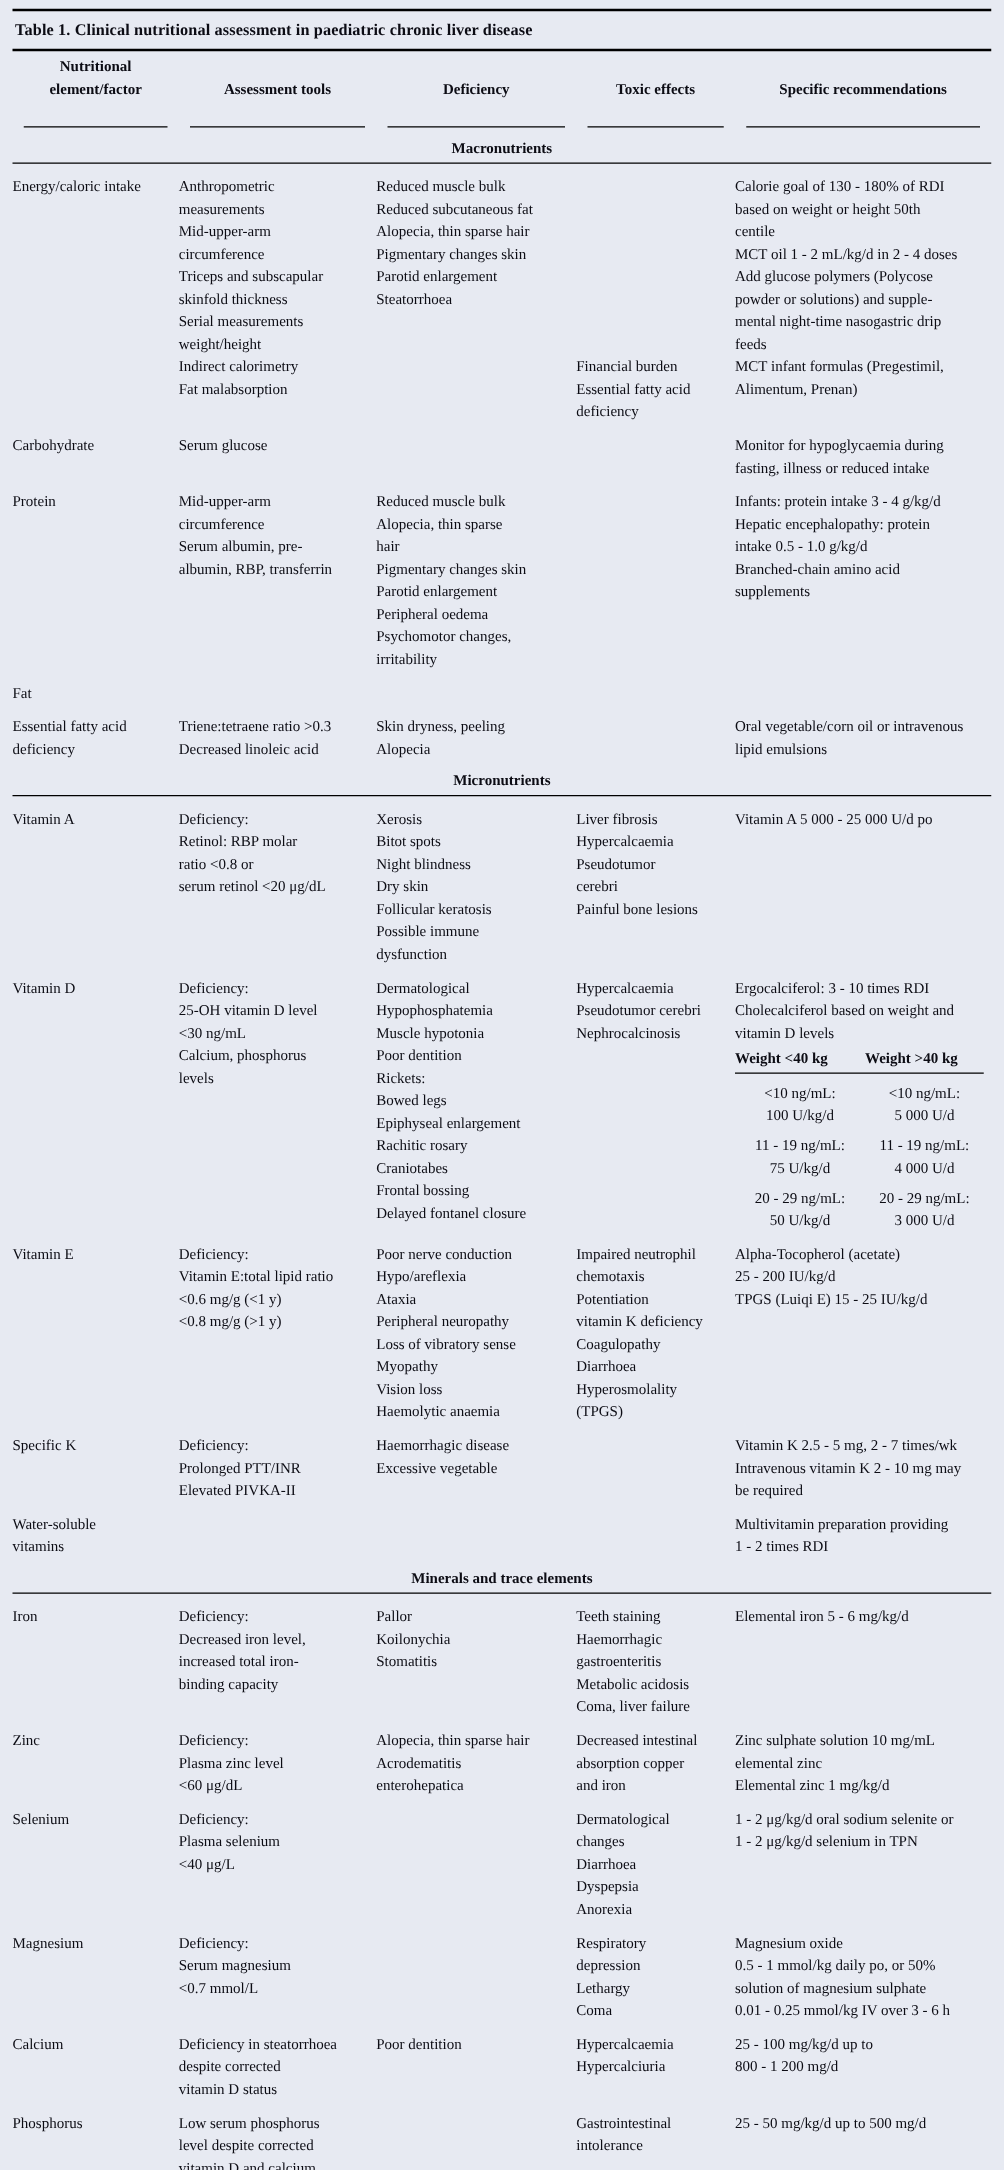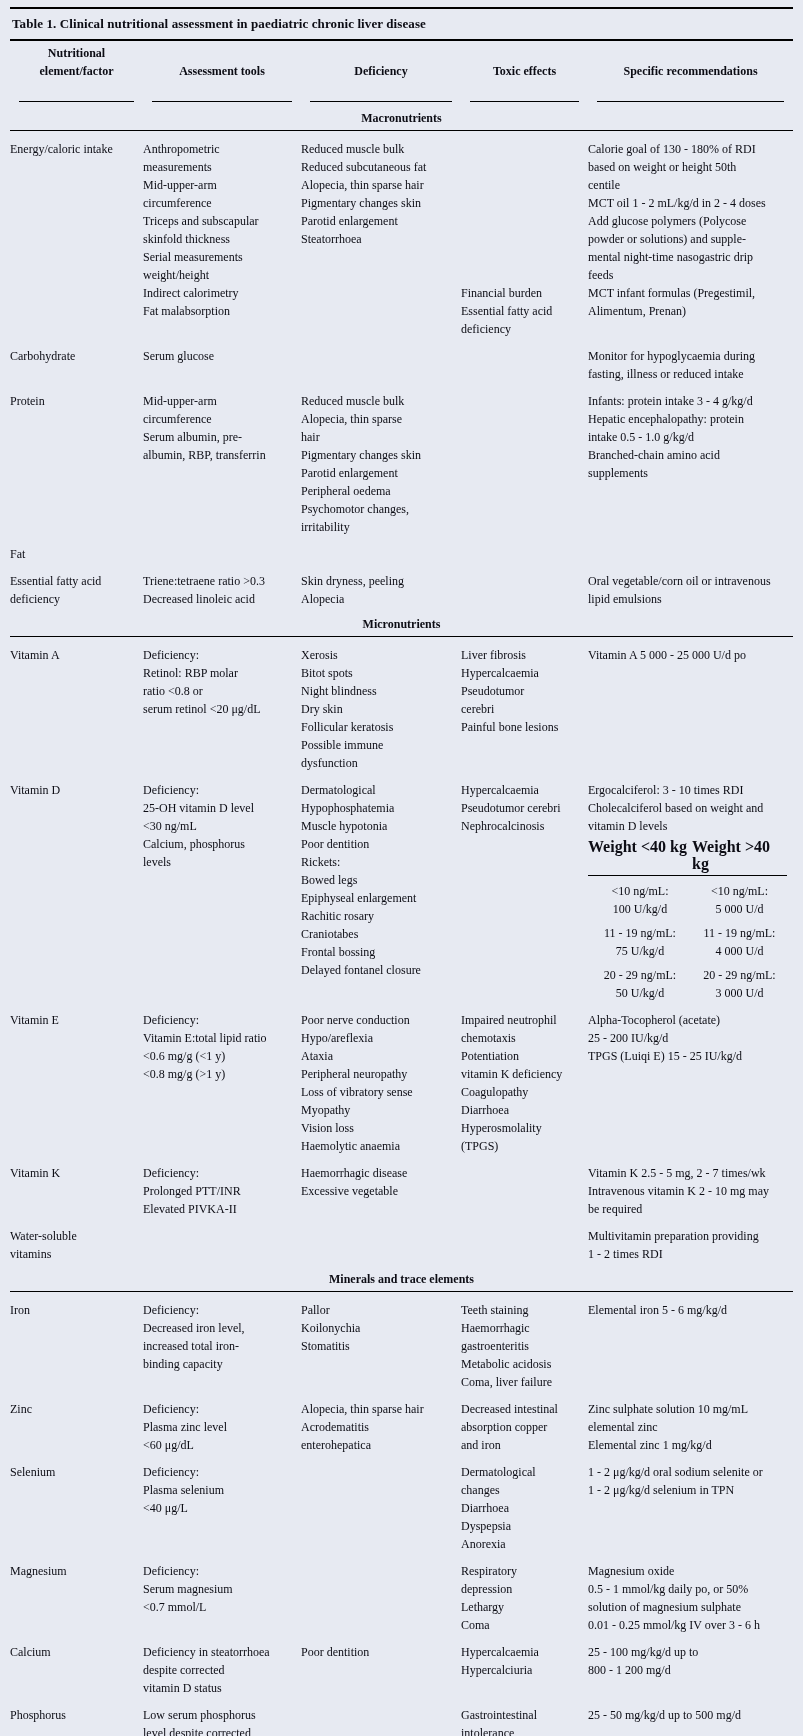--- a/index.html
+++ b/index.html
@@ -20,21 +20,21 @@
   }
   .sect {
     text-align:center; font-weight:bold; font-size:12px;
     border-bottom:1.3px solid #000; padding:5px 0 4px 0; margin-top:4px;
   }
   .row { margin-top:9px; }
   .cell { padding-right:6px; }
   .ln { white-space:nowrap; line-height:18px; font-size:12px; }
   .sub { margin-top:3px; }
   .sub-head {
-    display:grid; grid-template-columns:104px 1fr; font-weight:bold; font-size:16px;
+    display:grid; grid-template-columns:104px 1fr; font-weight:bold; font-size:12px;
     border-bottom:1.5px solid #000; padding-bottom:3px; line-height:17px;
   }
   .sub-group { display:grid; grid-template-columns:104px 1fr; margin-top:6px;text-align:center; }
 </style>
 </head>
 <body>
 
 <div class="page">
   <div class="toprule"></div>
   <div class="title">Table 1. Clinical nutritional assessment in paediatric chronic liver disease</div>
@@ -313,21 +313,21 @@
           <div class="ln">(TPGS)</div>
         </div>
         <div class="cell cell-recommendations">
           <div class="ln">Alpha-Tocopherol (acetate)</div>
           <div class="ln">25 - 200 IU/kg/d</div>
           <div class="ln">TPGS (Luiqi E) 15 - 25 IU/kg/d</div>
         </div>
       </div>
       <div class="grid5 row">
         <div class="cell cell-element">
-          <div class="ln">Vitamin K</div>
+          <div class="ln">Specific K</div>
         </div>
         <div class="cell cell-assessment">
           <div class="ln">Deficiency:</div>
           <div class="ln">Prolonged PTT/INR</div>
           <div class="ln">Elevated PIVKA-II</div>
         </div>
         <div class="cell cell-deficiency">
           <div class="ln">Haemorrhagic disease</div>
           <div class="ln">Excessive vegetable</div>
         </div>

